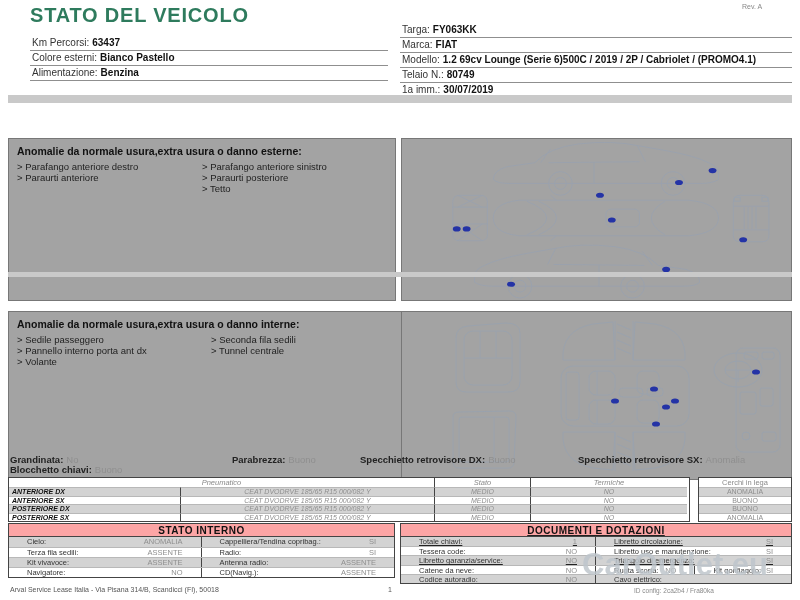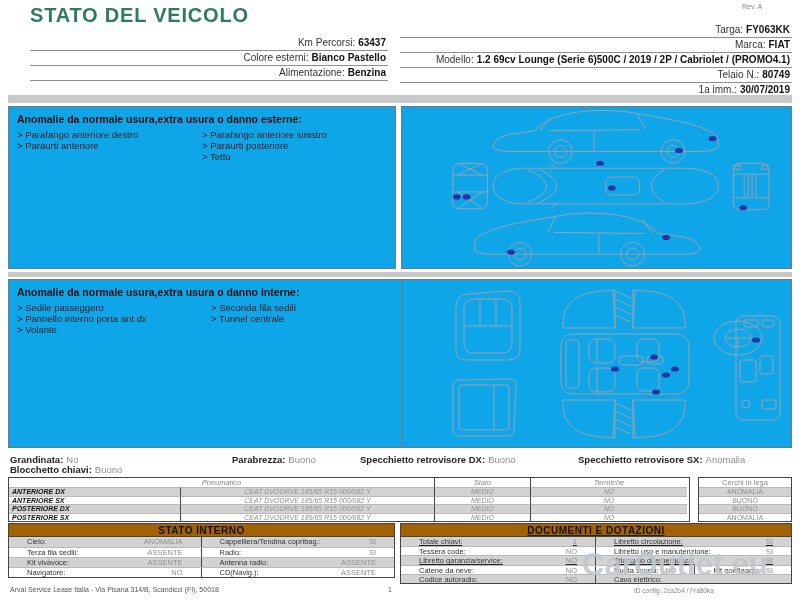--- a/index.html
+++ b/index.html
@@ -5,31 +5,31 @@
   * { box-sizing: border-box; margin: 0; padding: 0; }
   html,body { background:#ffffff; }
   .page {
     position: relative; width: 800px; height: 600px; background: #ffffff;
     font-family: "Liberation Sans", sans-serif; color: #222; overflow: hidden;
   }
   
   .title { position:absolute; left:30px; top:4px; font-size:20px; font-weight:bold;
            letter-spacing:.8px; color:#2e7b5d; }
   .rev { position:absolute; left:742px; top:3px; font-size:7px; color:#888; }
-  .fields { position:absolute; font-size:10px;text-align:right; }
+  .fields { position:absolute; font-size:10px; }
   .fields .frow { border-bottom:1px solid #8f8f8f; padding:1px 2px 2px; line-height:11px; }
   .fields .lbl { color:#333; margin-right:3px; }
   .fields .val { font-weight:bold; color:#111; }
   .fields-left  { left:30px;  top:36px; width:358px; }
   .fields-right { left:400px; top:23px; width:392px; }
   .greybar { position:absolute; left:8px; width:784px; background:#c9c9c9; }
   .bar1 { top:95px;  height:8px; }
   .bar2 { top:272px; height:5px; }
   
-  .panel { position:absolute; border:1px solid #777; background:#0ea5e9; }
+  .panel { position:absolute; border:1px solid #777; background:#a3a3a3;margin-top:32px; }
   .p-ext-list { left:8px;   top:106px; width:388px; height:163px; }
   .p-ext-diag { left:401px; top:106px; width:391px; height:163px; }
   .p-int-list { left:8px;   top:279px; width:406px; height:169px; }
   .p-int-diag { left:401px; top:279px; width:391px; height:169px; }
   .panel-title { font-size:10.5px; font-weight:bold; padding:6px 8px 2px; color:#111; }
   .cols { display:flex; padding:2px 8px; font-size:9.5px; }
   .cols ul { list-style:none; width:50%; }
   .cols li { line-height:11px; }
   .cols li::before { content:"> "; }
   svg.diag { width:100%; height:100%; display:block; }
@@ -58,21 +58,21 @@
   .alt { background:#d3d3d3; }
   .cerchi-table { position:absolute; left:698px; top:477px; width:94px;
                   border:1px solid #444; font-size:7px; background:#fff; }
   .ct-h { color:#8a8a8a; text-align:center; font-size:7.5px; height:9px; line-height:9px; }
   .ct-c { text-align:center; color:#8f8f8f; height:8.6px; line-height:8.6px;
           border-top:1px solid #b8b8b8; }
   
   .info-table { position:absolute; border:1px solid #444; font-size:7.5px; background:#fff; }
   .t-interno { left:8px;   top:523px; width:387px; }
   .t-doc     { left:400px; top:523px; width:392px;text-decoration:underline; }
-  .it-header { background:#a16207; border-bottom:1px solid #444; font-weight:bold;
+  .it-header { background:#fca5a5; border-bottom:1px solid #444; font-weight:bold;
                font-size:10px; text-align:center; height:13px; line-height:13px;
                letter-spacing:.5px; color:#111; }
   .it-row { display:flex; height:10px; line-height:10px; border-top:1px solid #b8b8b8; }
   .t-doc .it-row { height:9.2px; line-height:9.2px; }
   .it-row:nth-of-type(2) { border-top:none; }
   .it-cell { display:flex; justify-content:space-between; padding:0 18px; width:50%;
              border-right:1px solid #444; overflow:hidden; white-space:nowrap; }
   .it-cell:last-child { border-right:none; }
   .it-lbl { color:#333; }
   .it-val { color:#8f8f8f; }

